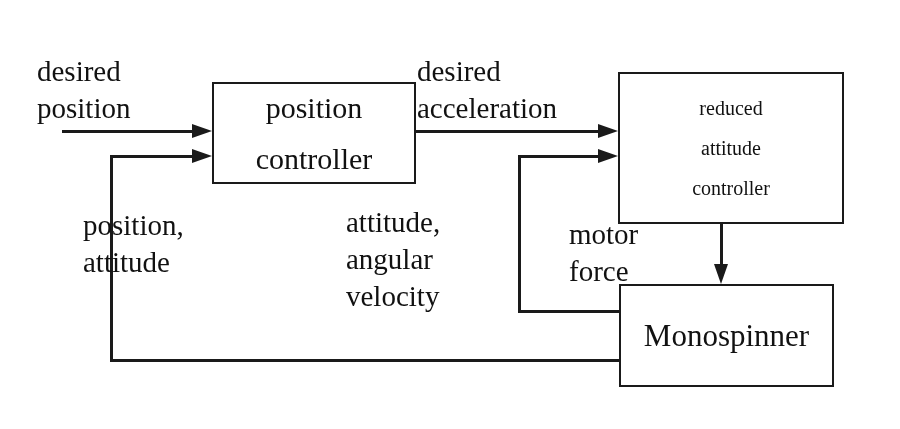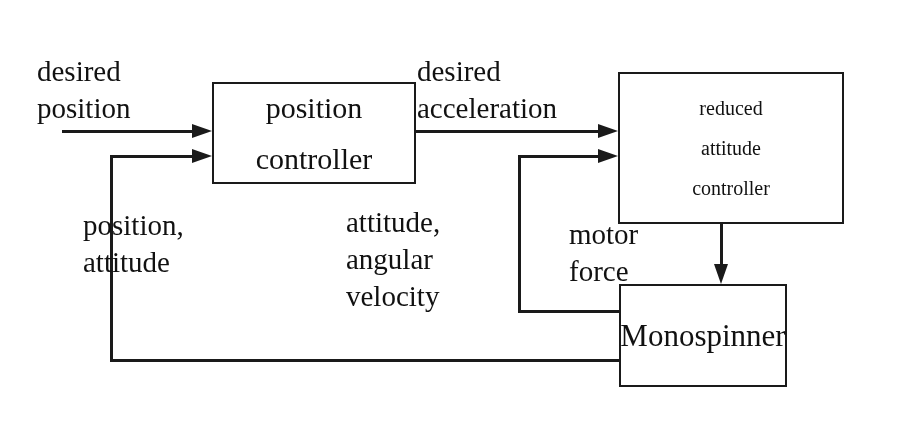--- a/index.html
+++ b/index.html
@@ -22,21 +22,21 @@
     border:2px solid var(--line);
     background:var(--background);
     display:flex;align-items:center;justify-content:center;
     text-align:center;
   }
   .box .box-label{white-space:pre-line;display:block;}
   .box-pos{left:212px;top:82px;width:204px;height:102px;font-size:30px;}
   .box-pos .box-label{line-height:51px;}
   .box-rac{left:618px;top:56px;width:226px;height:152px;font-size:20px;margin-top:16px;}
   .box-rac .box-label{line-height:40px;}
-  .box-mono{left:619px;top:284px;width:168px;height:103px;font-size:31px;}
+  .box-mono{left:619px;top:284px;width:215px;height:103px;font-size:31px;}
   .box-mono .box-label{line-height:34px;}
   .hline,.vline{position:absolute;background:var(--line);}
   .ah-r{
     position:absolute;width:0;height:0;
     border-top:7px solid transparent;
     border-bottom:7px solid transparent;
     border-left:20px solid var(--line);
   }
   .ah-d{
     position:absolute;width:0;height:0;

